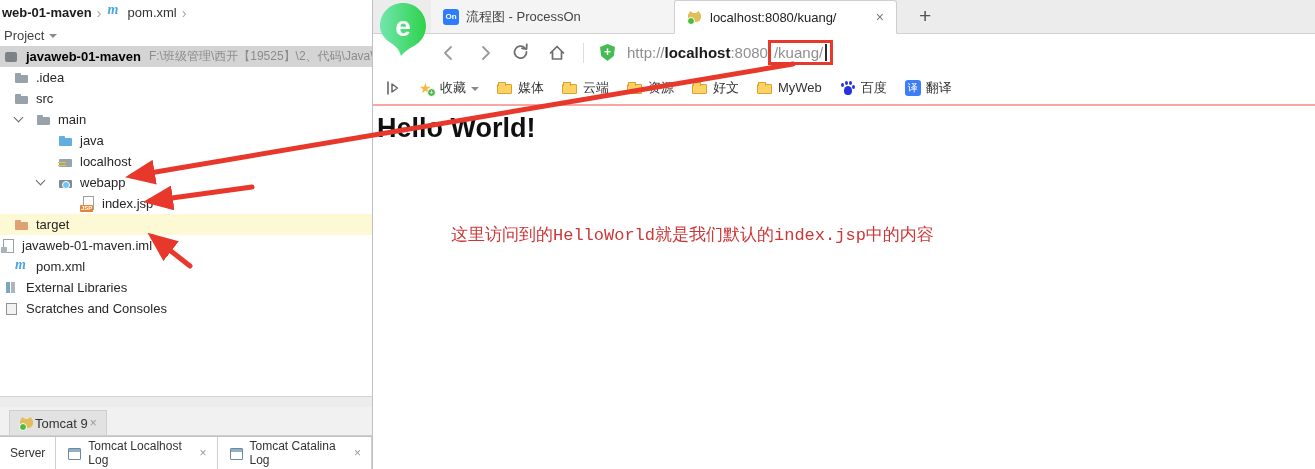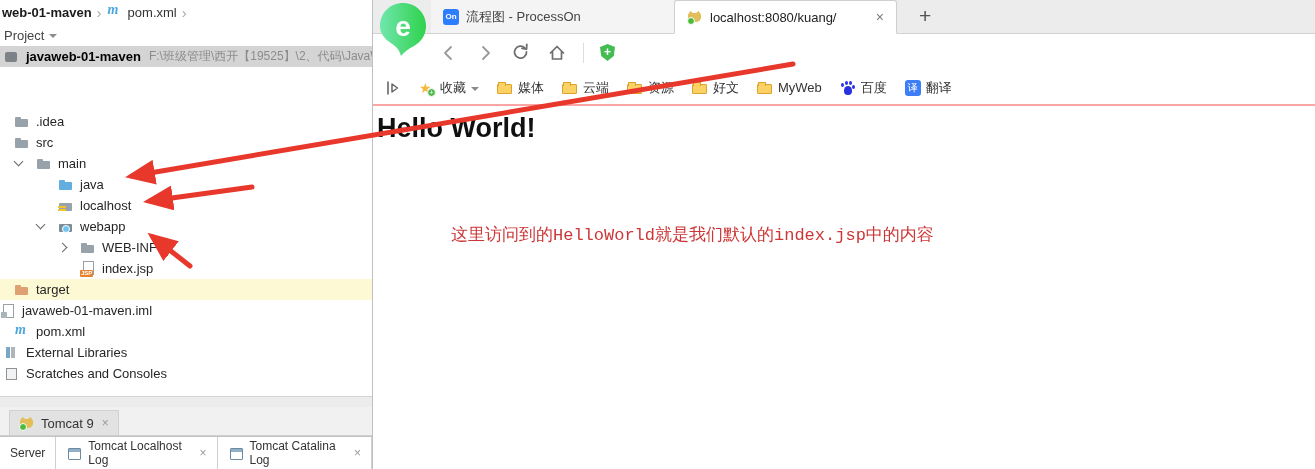--- a/index.html
+++ b/index.html
@@ -47,21 +47,21 @@
   .ic-libs::before{content:"";position:absolute;left:2px;top:2px;width:4px;height:11px;background:#7ba7c7;box-shadow:5px 0 0 #aeb6bc;}
   .ic-scratch::before{content:"";position:absolute;left:2px;top:2px;width:9px;height:10px;background:#f2f2f2;border:1px solid #8c9499;}
   .ic-cat::before{content:"";position:absolute;left:1px;top:2px;width:13px;height:11px;background:#e3be58;
     clip-path:polygon(0 35%,18% 0,38% 18%,62% 18%,82% 0,100% 35%,100% 100%,0 100%);border-radius:0 0 40% 40%;}
   .ic-cat::after{content:"";position:absolute;left:0;bottom:0;width:6px;height:6px;border-radius:50%;background:#4cbb3c;border:1px solid #fff;}
   .ic-log::before{content:"";position:absolute;left:2px;top:3px;width:11px;height:10px;border:1px solid #6c8ba3;
     background:linear-gradient(#8fb0c7 0 3px,#fff 3px);border-radius:1px;}
   
   .twd{position:absolute;left:0;top:396px;right:0;height:10px;background:#ececec;border-top:1px solid #d4d4d4;border-bottom:1px solid #d4d4d4;}
   .twrow{position:absolute;left:0;top:407px;right:0;height:29px;background:#f1f1f1;border-bottom:1px solid #cfcfcf;display:flex;align-items:stretch;padding-top:3px;box-sizing:border-box;}
-  .twtab{margin-left:9px;display:flex;align-items:center;gap:6px;padding:8px 9px;font-size:13px;color:#333;
+  .twtab{margin-left:9px;display:flex;align-items:center;gap:0;padding:8px 9px;font-size:13px;color:#333;
     background:#e2e2e2;border:1px solid #d0d0d0;border-bottom:none;}
   .tclose{color:#9a9a9a;font-size:12px;margin-left:2px;}
   .sbrow{position:absolute;left:0;top:436px;right:0;bottom:0;background:#fff;border-top:1px solid #c2c2c2;display:flex;font-size:12px;color:#333;}
   .stab{display:flex;align-items:center;gap:6px;padding:8px 10px;border-right:1px solid #cfcfcf;background:#fff;}
   
   .browser{position:absolute;left:372px;top:0;width:943px;height:469px;background:#fff;border-left:1px solid #c0c0c0;box-sizing:border-box;}
   .tabstrip{position:relative;height:33px;background:#ececec;border-bottom:1px solid #d2d2d2;}
   .logo{position:absolute;left:5px;top:2px;z-index:6;}
   .tabs{position:absolute;left:58px;top:0;height:33px;display:flex;align-items:stretch;}
   .tabs-host{display:contents;}
@@ -124,21 +124,21 @@
     </div>
     <div class="tree">
 
         <div class="trow sel" style="padding-left: 4px;">
 
           <span class="ic ic-project"></span>
           <span class="tlabel">javaweb-01-maven</span>
           <span class="tsuffix">F:\班级管理\西开【19525】\2、代码\JavaW</span>
         </div>
 
-        <div class="trow" style="padding-left: 14px; margin-top: 44px;">
+        <div class="trow" style="padding-left: 14px;">
 
           <span class="ic ic-folder"></span>
           <span class="tlabel">.idea</span>
 
         </div>
 
         <div class="trow" style="padding-left: 14px;">
 
           <span class="ic ic-folder"></span>
           <span class="tlabel">src</span>
@@ -166,26 +166,20 @@
 
         </div>
 
         <div class="trow" style="padding-left: 30px;">
           <span class="chev chev-down"></span>
           <span class="ic ic-folder-web"></span>
           <span class="tlabel">webapp</span>
 
         </div>
 
-        <div class="trow" style="padding-left: 52px;">
-          <span class="chev chev-right"></span>
-          <span class="ic ic-folder"></span>
-          <span class="tlabel">WEB-INF</span>
-
-        </div>
 
         <div class="trow" style="padding-left: 80px;">
 
           <span class="ic ic-jsp"></span>
           <span class="tlabel">index.jsp</span>
 
         </div>
 
         <div class="trow hl" style="padding-left: 14px;">
 
@@ -297,20 +291,29 @@
       </svg>
       <svg class="nav-ic" width="20" height="20" viewBox="0 0 20 20">
         <path d="M15.5 9 a6 6 0 1 1 -1.6-3.9" fill="none" stroke="#6e6e6e" stroke-width="1.8" stroke-linecap="round"></path>
         <path d="M15.8 1.5 L15.5 6.2 L11 5.4" fill="none" stroke="#6e6e6e" stroke-width="1.8" stroke-linecap="round" stroke-linejoin="round"></path>
       </svg>
       <svg class="nav-ic" width="20" height="20" viewBox="0 0 20 20">
         <path d="M3.5 10 L10 3.5 L16.5 10 M5.5 8.5 V16 H14.5 V8.5" fill="none" stroke="#6e6e6e" stroke-width="1.7" stroke-linecap="round" stroke-linejoin="round"></path>
       </svg>
       <span class="vsep"></span>
       <span class="ic ic-shield"></span>
+      <div class="url">
+        <span class="dim">http://</span>
+          <span class="host">localhost</span>
+          <span class="dim">:8080</span>
+          <span class="urlbox">
+            <span class="dim">/kuang/</span>
+            <span class="cursor"></span>
+          </span>
+      </div>
     </div>
 
     <div class="bmbar">
       <svg width="16" height="18" viewBox="0 0 16 18">
         <path d="M3 3 V15" stroke="#666" stroke-width="1.6" stroke-linecap="round" fill="none"></path>
         <polygon points="7,5 12.5,9 7,13" fill="none" stroke="#666" stroke-width="1.5" stroke-linejoin="round"></polygon>
       </svg>
       <div class="bm">
         <span class="ic ic-star"></span>
         <span>收藏</span>

